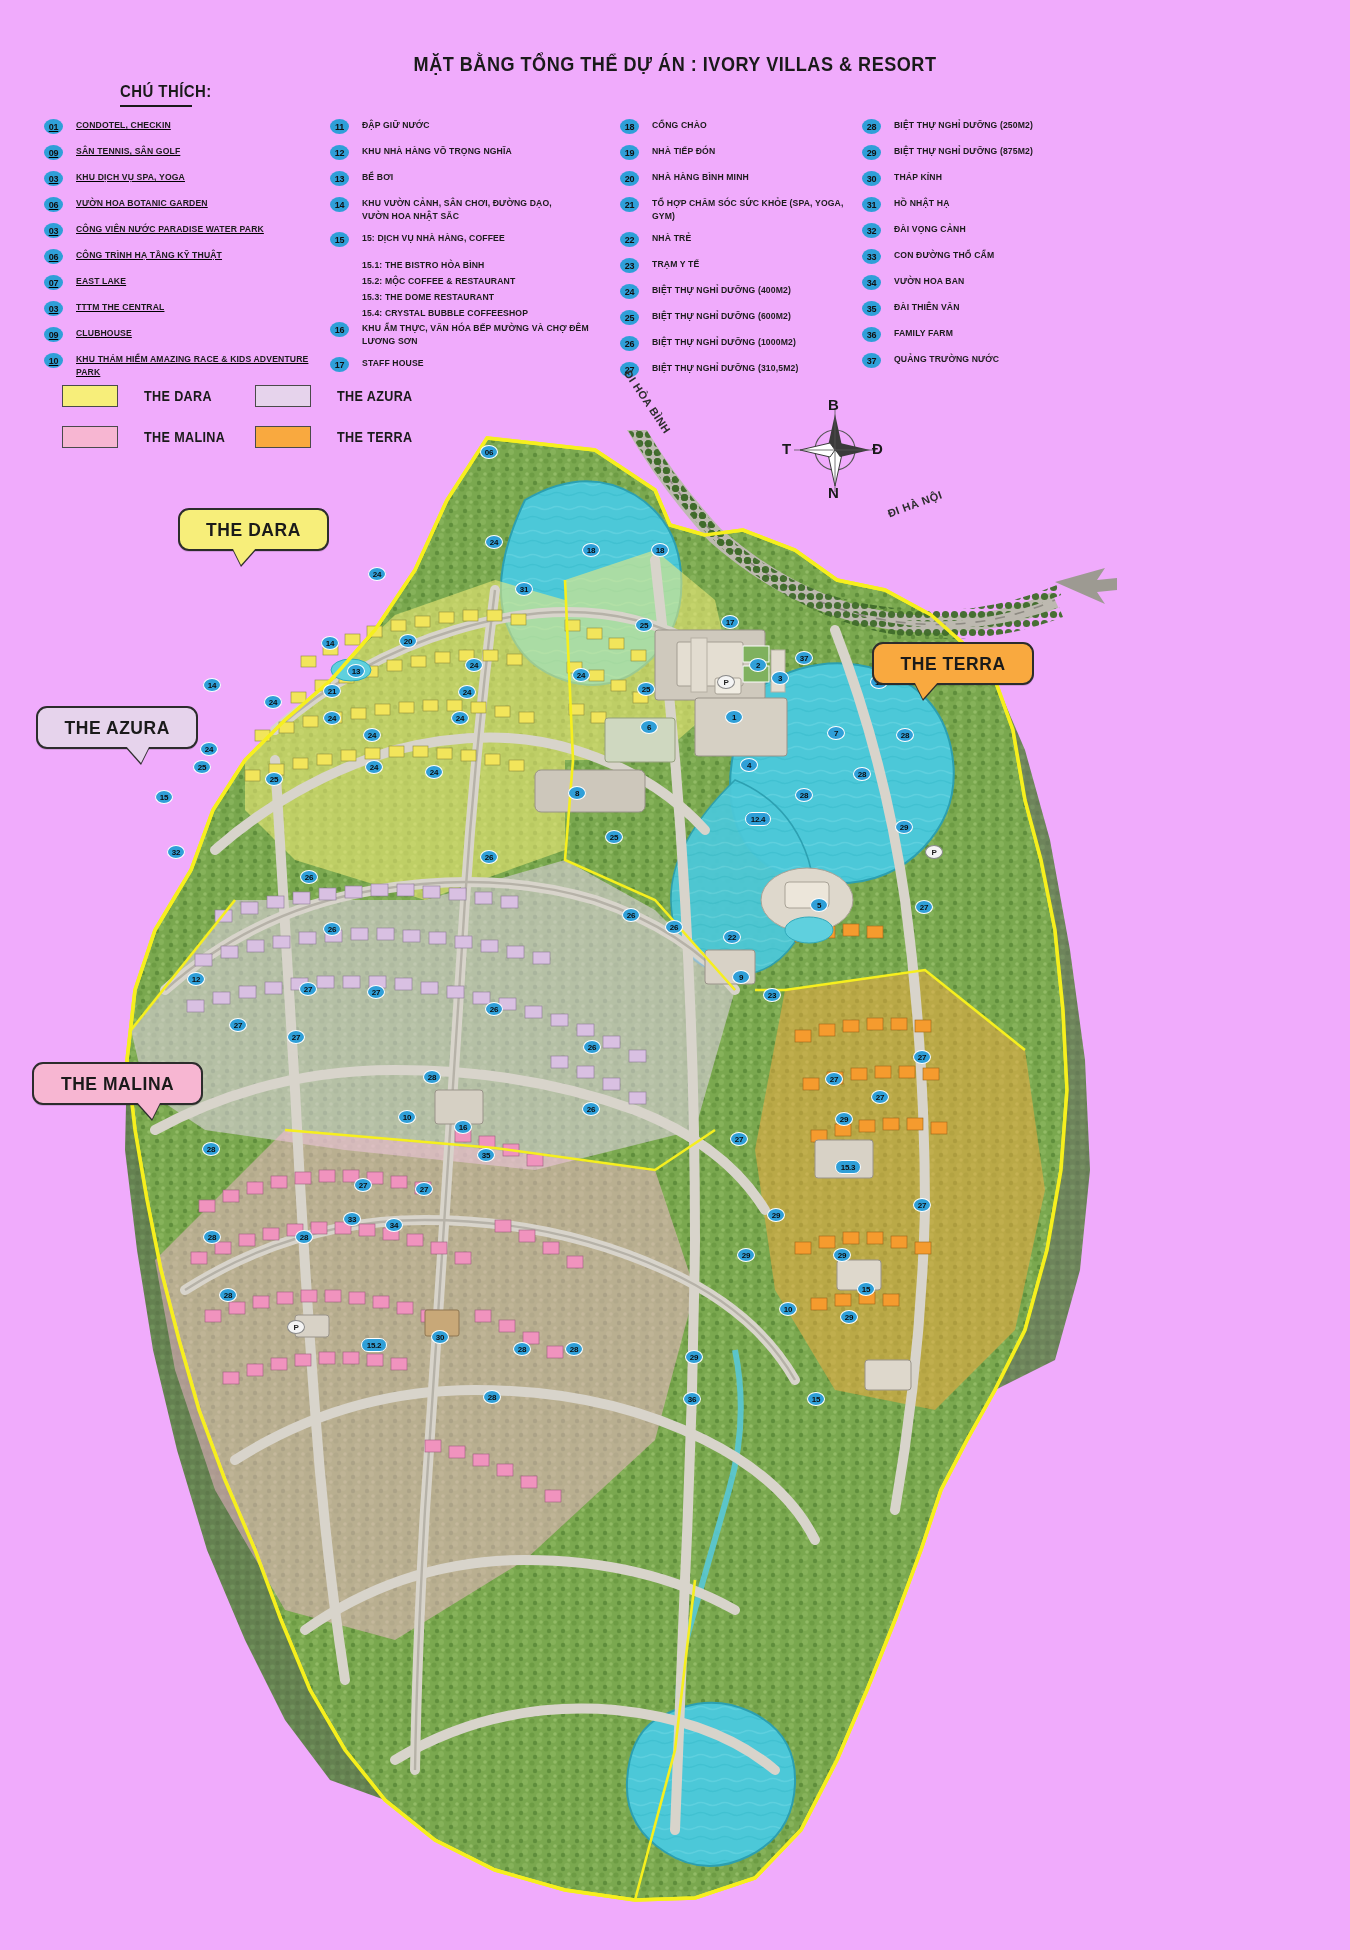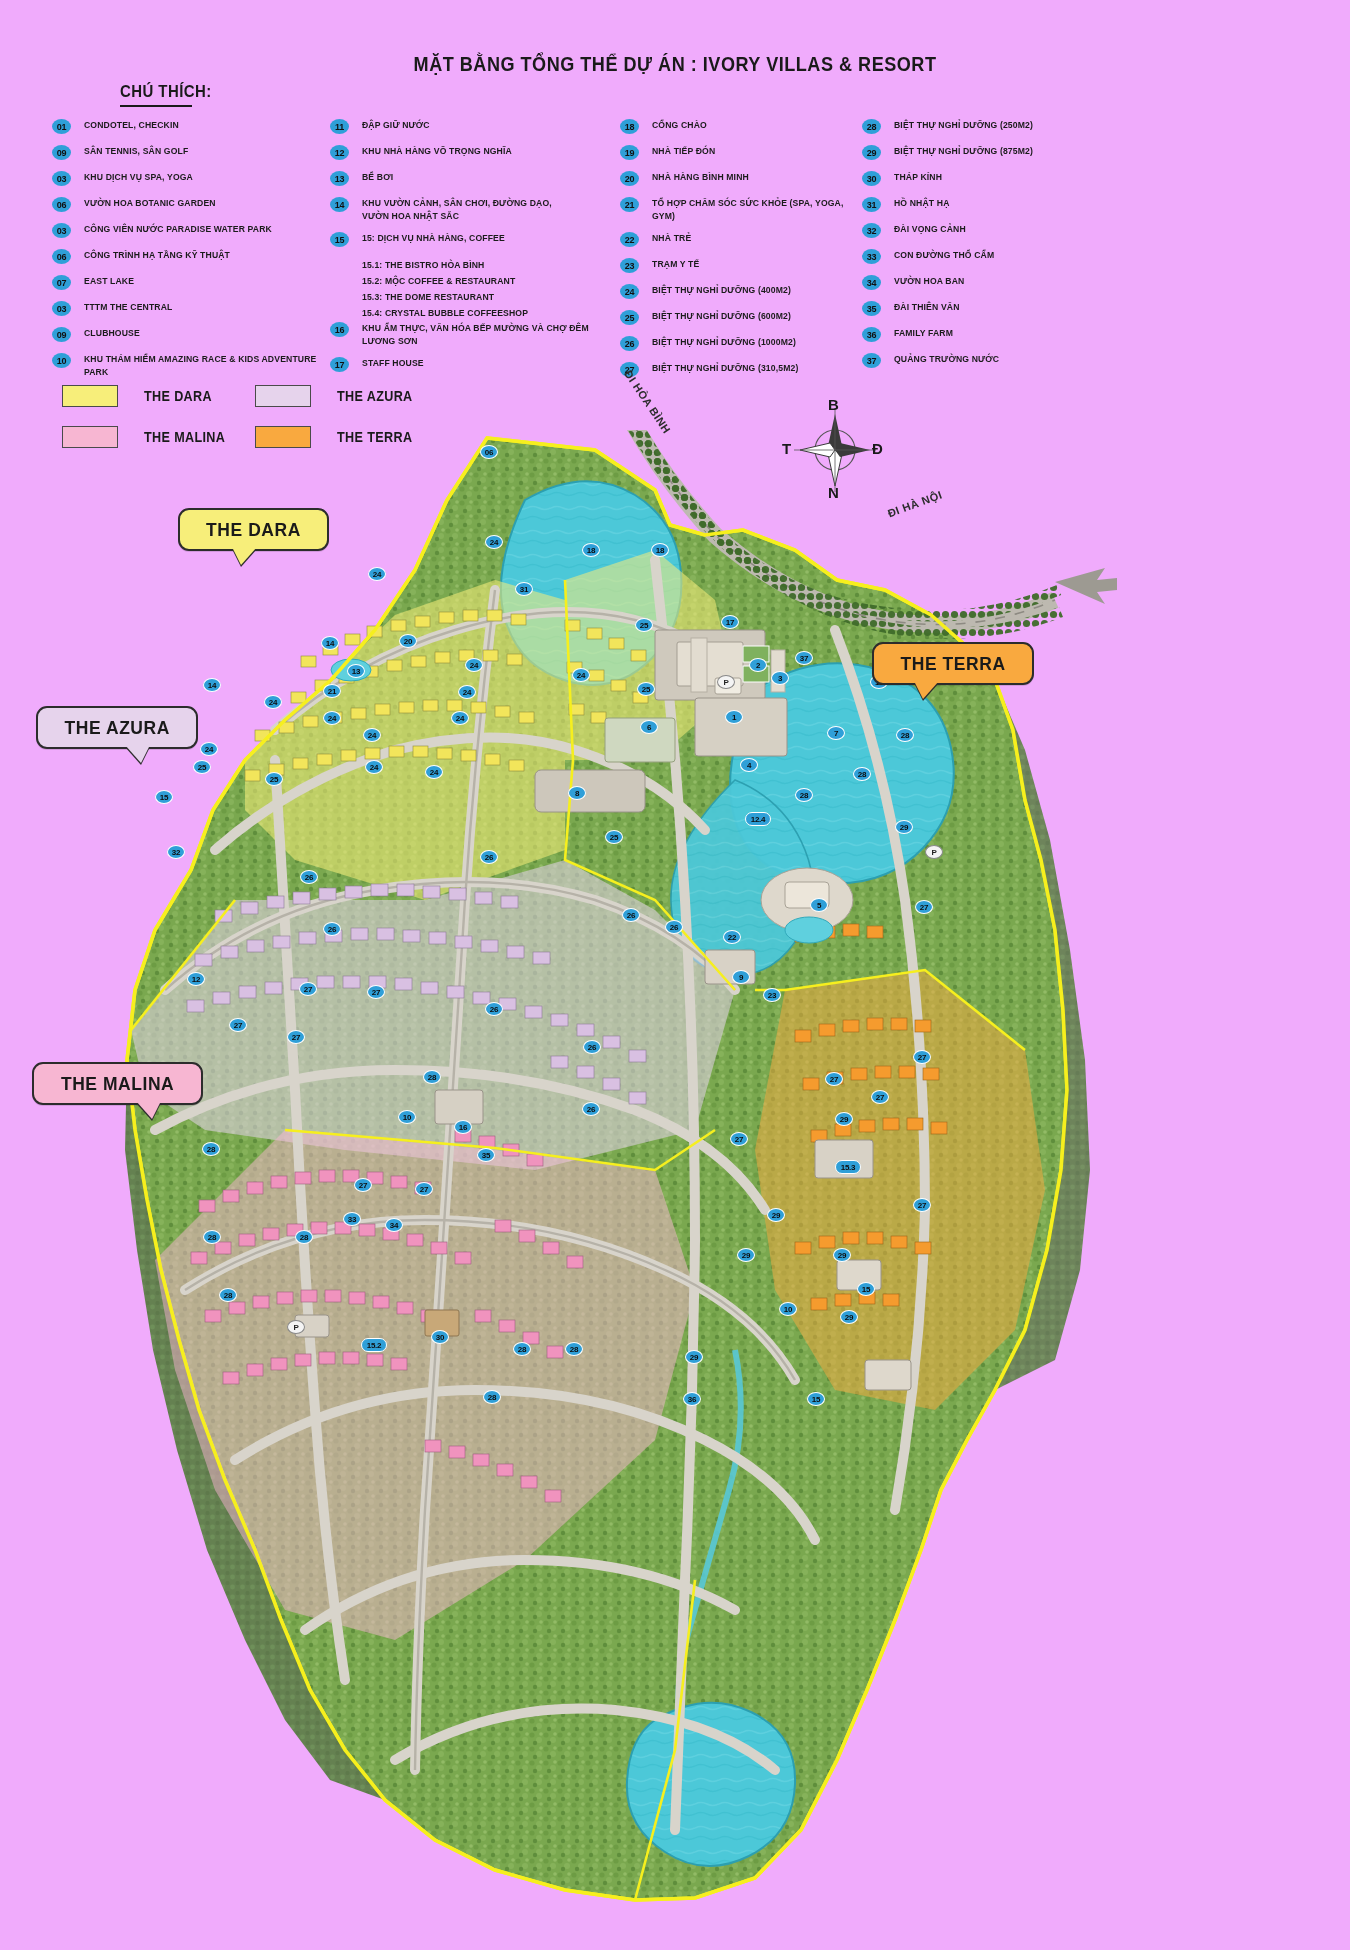--- a/index.html
+++ b/index.html
@@ -29,21 +29,21 @@
     font-weight: bold; font-size: 17px; letter-spacing: .5px; color: #1a1a1a;
     transform: scaleX(0.88); transform-origin: left top;
   }
   .legend-rule {
     position: absolute; left: 120px; top: 105px; width: 72px; height: 2px;
     background: #1a1a1a;
   }
 
   
   .legend-col { position: absolute; }
-  #legend-col-1 { left: 52px;  top: 118px; width: 300px; }
+  #legend-col-1 { left: 44px;  top: 118px; width: 300px; text-decoration: underline; }
   #legend-col-2 { left: 330px; top: 118px; width: 290px; }
   #legend-col-3 { left: 620px; top: 118px; width: 260px; }
   #legend-col-4 { left: 862px; top: 118px; width: 260px; }
 
   .legend-row {
     display: flex; align-items: flex-start;
     margin-bottom: 9px; min-height: 17px;
   }
   .badge {
     flex: 0 0 auto;

